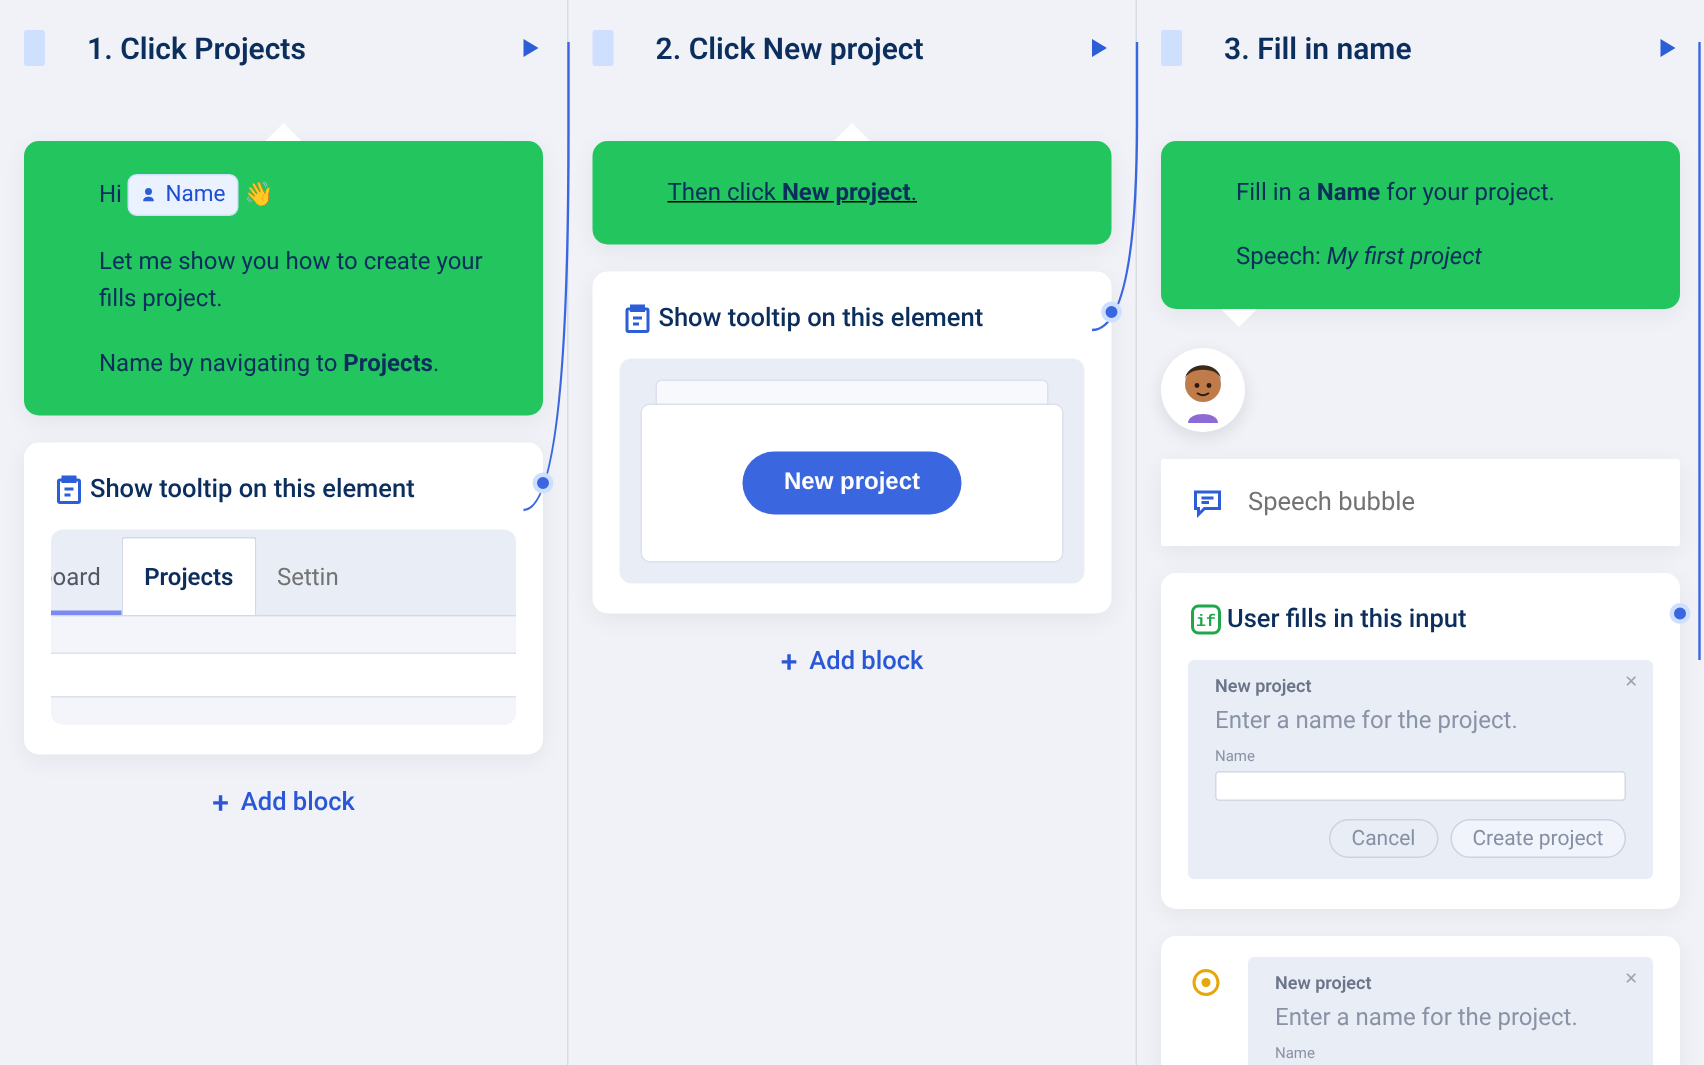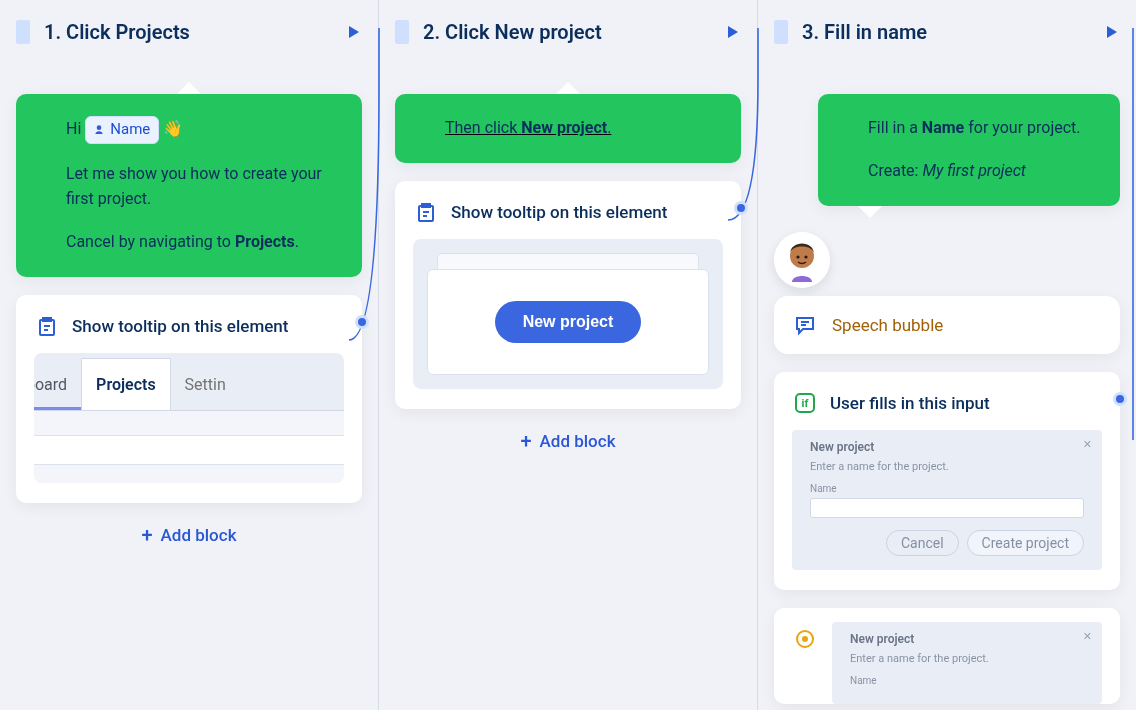--- a/index.html
+++ b/index.html
@@ -20,21 +20,21 @@
     padding: 0 16px 20px 16px;
     border-right: 1px solid #d6dbe6;
     position: relative;
   }
   .col:last-child { border-right: none; }
 
   .col-header {
     display: flex;
     align-items: center;
     padding: 20px 0 10px 0;
-    gap: 14px;
+    gap: 28px;
     position: relative;
     justify-content: flex-end;
   }
   .col-header .marker {
     width: 14px;
     height: 24px;
     background: #cfe0ff;
     border-radius: 2px;
   }
   .col-header h2 {
@@ -109,29 +109,28 @@
     background: #fff;
     border-radius: 10px;
     box-shadow: 0 4px 16px rgba(12,20,40,.06);
     margin-top: 18px;
     padding: 18px 18px 20px 18px;
     position: relative;
   }
   .block-card .head {
     display: flex;
     align-items: center;
-    gap: 12px;
     color: #0b2e5c;
     font-size: 17px;
     font-weight: 500;
     margin-bottom: 14px;
   }
   .block-card .head .iconbox {
     width: 26px; height: 26px;
-    display:flex;align-items:center;justify-content:center;
+    display:flex;align-items:center;justify-content:flex-start;font-family:Liberation Mono, monospace;
   }
 
   .preview {
     background: #e9eef6;
     border-radius: 8px;
     overflow: hidden;
     height: 130px;
     position: relative;
   }
 
@@ -228,28 +227,28 @@
     background:#3a66e0;
     border:3px solid #cfe0ff;
     position:absolute;
     right:-7px;
     top:20px;
     z-index:5;
   }
 
   .slim-block {
     background:#fff;
-    border-radius:14px;
+    border-radius:2px;
     box-shadow:0 4px 16px rgba(12,20,40,.06);
-    margin-top:8px;
+    margin-top:18px;
     padding:16px 18px;
     display:flex;
     align-items:center;
     gap:14px;
-    color:#a16207;
+    color:#737373;
     font-size:17px;
   }
   .slim-block .iconbox { width:26px;height:26px;display:flex;align-items:center;justify-content:center; }
 
   .avatar {
     width:56px;height:56px;border-radius:50%;
     background:#fff;
     box-shadow:0 4px 12px rgba(12,20,40,.1);
     display:flex;align-items:center;justify-content:center;
     margin-top:26px;
@@ -258,21 +257,21 @@
 
   .modal-preview {
     background:#e9eef6;
     border-radius:4px;
     padding:10px 18px 14px;
     position:relative;
     font-size:12px;
     color:#7a8599;
   }
   .modal-preview .title { font-weight:600; color:#6b7488; margin-bottom:6px; font-size:12px;}
-  .modal-preview .sub { font-size:11px; margin-bottom:10px; color:#8a93a5;}
+  .modal-preview .sub { font-size:16px; margin-bottom:10px; color:#8a93a5;}
   .modal-preview .label { font-size:10px; color:#8a93a5; margin-bottom:4px;}
   .modal-preview .field {
     height:20px; background:#fff; border:1px solid #d2d8e6; border-radius:3px; margin-bottom:12px;
   }
   .modal-preview .row { display:flex; justify-content:flex-end; gap:8px; }
   .modal-preview .btn {
     font-size:14px; padding:4px 14px; border-radius:999px;
     border:1px solid #cbd3e2; color:#8590a5; background:#f1f4fb;
   }
   .modal-preview .btn.ghost { background:transparent; }
@@ -306,23 +305,23 @@
         <p>
           <span>Hi</span>
           <span class="name-chip">
             <svg viewBox="0 0 24 24">
                 <path fill="#2c5ed8" d="M12 12a4 4 0 100-8 4 4 0 000 8zm0 2c-3.3 0-6 1.8-6 4v1h12v-1c0-2.2-2.7-4-6-4z"></path>
               </svg>
             <span>Name</span>
           </span>
           <span>👋</span>
         </p>
-        <p>Let me show you how to create your first project.</p>
+        <p>Let me show you how to create your fills project.</p>
         <p>
-          <span>Cancel by navigating to </span><span class="bold">Projects</span><span>.</span>
+          <span>Name by navigating to </span><span class="bold">Projects</span><span>.</span>
         </p>
       </div>
     </div>
 
     <div class="block-card" style="position:relative;">
       <div class="dot-connector"></div>
       <div class="head">
         <span class="iconbox">
           <svg viewBox="0 0 24 24" width="24" height="24">
               <path fill="none" stroke="#2c5ed8" stroke-width="2" d="M8 4h8v3H8z M6 6h12a1 1 0 011 1v13a1 1 0 01-1 1H6a1 1 0 01-1-1V7a1 1 0 011-1z"></path>
@@ -411,27 +410,27 @@
         <span>3.</span>
         <span>Fill in name</span>
       </h2>
       <div class="play">
         <svg viewBox="0 0 16 16" width="16" height="16">
             <path fill="#2c5ed8" d="M4 2l10 6-10 6z"></path>
           </svg>
       </div>
     </div>
 
-    <div class="card speech tail-bottom-left" style="margin-top:40px;margin-left:44px;">
+    <div class="card speech tail-bottom-left" style="margin-top:40px;">
       <div class="speech-body">
         <p>
           <span>Fill in a </span><span class="bold">Name</span><span> for your project.</span>
         </p>
         <p>
-          <span>Create: </span><span class="italic">My first project</span>
+          <span>Speech: </span><span class="italic">My first project</span>
         </p>
       </div>
     </div>
 
     <div class="avatar">
       <svg viewBox="0 0 56 56" width="56" height="56">
         <circle cx="28" cy="28" r="28" fill="#fff"></circle>
         <path d="M18 50c0-8 20-8 20 0z" fill="#8c6bd6"></path>
         <circle cx="28" cy="24" r="12" fill="#c07b4a"></circle>
         <path d="M16 22c0-10 24-10 24 0 0-14-24-14-24 0z" fill="#3b2a1c"></path>

